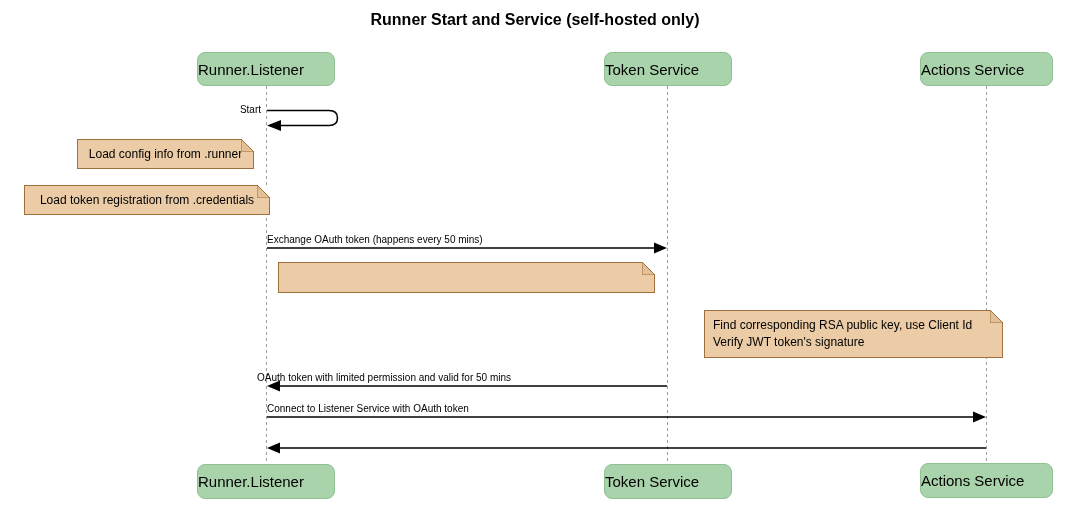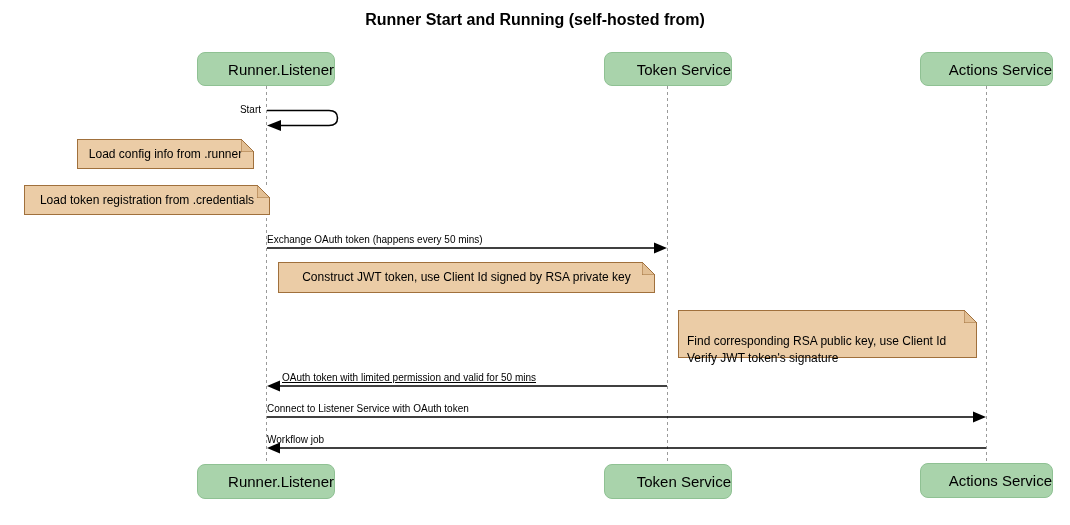--- a/index.html
+++ b/index.html
@@ -27,46 +27,46 @@
     text-align:center;font-size:16px;font-weight:bold;color:#000;
   }
   .lifeline{stroke:var(--lifeline);stroke-width:1;stroke-dasharray:3,3;fill:none;}
   .msg{stroke:var(--message);stroke-width:1.5;fill:none;}
   .head{fill:var(--message);stroke:none;}
   .participant{
     position:absolute;box-sizing:border-box;
     background:var(--participant-fill);
     border:1px solid var(--participant-border);
     border-radius:8px;
-    display:flex;align-items:center;justify-content:flex-end;
+    display:flex;align-items:center;justify-content:flex-start;
     font-size:15px;color:#000;
   }
   .mlabel{
     position:absolute;font-size:10px;line-height:13px;
     white-space:nowrap;color:#000;
   }
   .mlabel.center{text-align:left;}
   .note{
     position:absolute;box-sizing:border-box;
     background:var(--note-fill);
     border:1px solid var(--note-border);
     display:flex;align-items:center;justify-content:center;
     font-size:12px;color:#000;
   }
-  .note.left-align{align-items:flex-start;justify-content:flex-start;padding:22px 8px;}
+  .note.left-align{align-items:flex-start;justify-content:flex-start;padding:6px 8px;margin-left:26px;}
   .ntext{white-space:pre-line;line-height:17px;text-align:right;}
   .note.left-align .ntext{text-align:left;}
   .fold{position:absolute;top:-1px;right:-1px;}
 </style>
 </head>
 <body>
 
 <div class="canvas">
 
-  <div class="title">Runner Start and Running (self-hosted from)</div>
+  <div class="title">Runner Start and Service (self-hosted only)</div>
 
   <svg class="layer" width="1070" height="525" viewBox="0 0 1070 525">
 
     <line class="lifeline" x1="266.5" y1="86" x2="266.5" y2="464"></line>
     <line class="lifeline" x1="667.5" y1="86" x2="667.5" y2="464"></line>
     <line class="lifeline" x1="986.5" y1="86" x2="986.5" y2="464"></line>
 
     <path class="msg" d="M267,110.5 H329 Q337.5,110.5 337.5,118 Q337.5,125.5 329,125.5 H281"></path>
     <polygon class="head" points="267,125.5 281,120 281,131"></polygon>
 
@@ -98,42 +98,40 @@
   </div>
   <div class="participant" style="left:604px;top:464px;width:128px;height:35px;">
     <span>Token Service</span>
   </div>
   <div class="participant" style="left:920px;top:463px;width:133px;height:35px;">
     <span>Actions Service</span>
   </div>
 
   <div class="mlabel" style="right:809px;top:103px;">Start</div>
   <div class="mlabel center" style="left:267px;width:400px;top:233px;">Exchange OAuth token (happens every 50 mins)</div>
-  <div class="mlabel center" style="left:282px;width:400px;top:371px;text-decoration:underline;">OAuth token with limited permission and valid for 50 mins</div>
+  <div class="mlabel center" style="left:257px;width:400px;top:371px;">OAuth token with limited permission and valid for 50 mins</div>
   <div class="mlabel center" style="left:267px;width:719px;top:402px;">Connect to Listener Service with OAuth token</div>
-  <div class="mlabel center" style="left:267px;width:719px;top:433px;">Workflow job</div>
 
   <div class="note" style="left:77px;top:139px;width:177px;height:30px;">
     <span class="ntext">Load config info from .runner</span>
     <svg class="fold" width="13" height="13" viewBox="0 0 13 13">
       <polygon points="0,0 13,0 13,13" fill="#ffffff"></polygon>
       <polygon points="0,0 0,13 13,13" fill="#E2BF94" stroke="#A0703C" stroke-width="1"></polygon>
     </svg>
   </div>
 
   <div class="note" style="left:24px;top:185px;width:246px;height:30px;">
     <span class="ntext">Load token registration from .credentials</span>
     <svg class="fold" width="13" height="13" viewBox="0 0 13 13">
       <polygon points="0,0 13,0 13,13" fill="#ffffff"></polygon>
       <polygon points="0,0 0,13 13,13" fill="#E2BF94" stroke="#A0703C" stroke-width="1"></polygon>
     </svg>
   </div>
 
   <div class="note" style="left:278px;top:262px;width:377px;height:31px;">
-    <span class="ntext">Construct JWT token, use Client Id signed by RSA private key</span>
     <svg class="fold" width="13" height="13" viewBox="0 0 13 13">
       <polygon points="0,0 13,0 13,13" fill="#ffffff"></polygon>
       <polygon points="0,0 0,13 13,13" fill="#E2BF94" stroke="#A0703C" stroke-width="1"></polygon>
     </svg>
   </div>
 
   <div class="note left-align" style="left:678px;top:310px;width:299px;height:48px;">
     <span class="ntext">Find corresponding RSA public key, use Client Id
 Verify JWT token's signature</span>
     <svg class="fold" width="13" height="13" viewBox="0 0 13 13">

